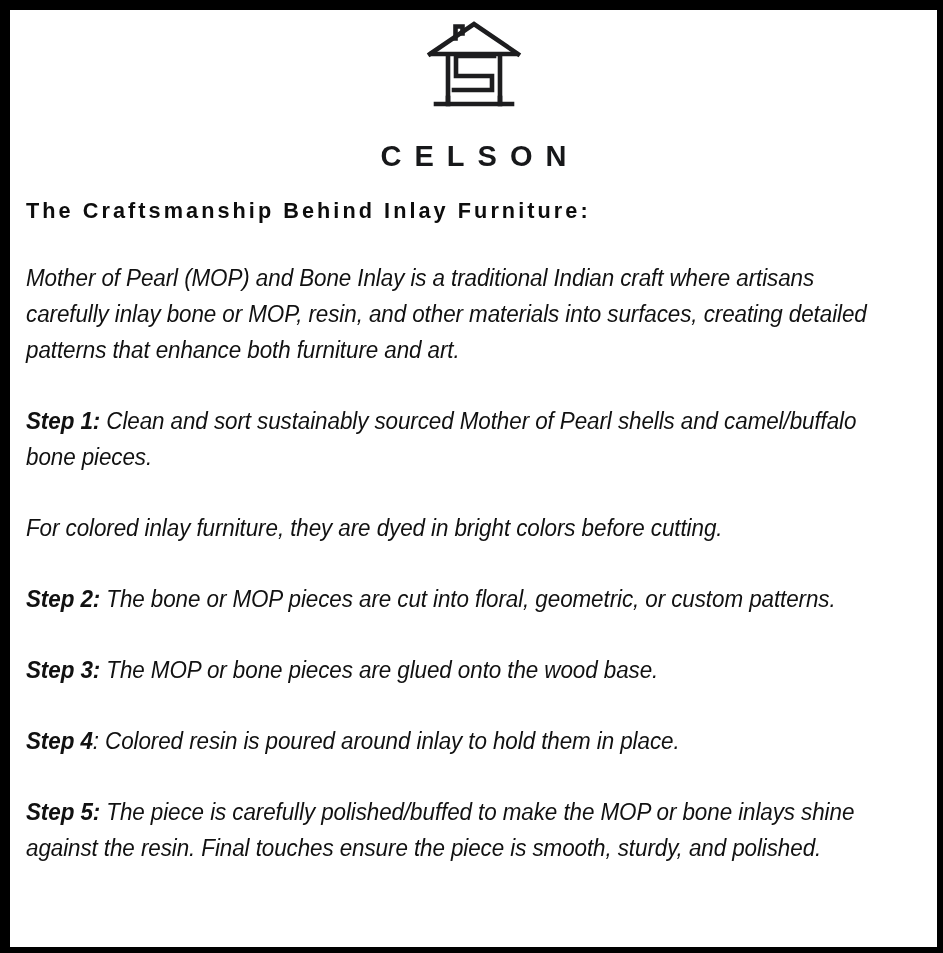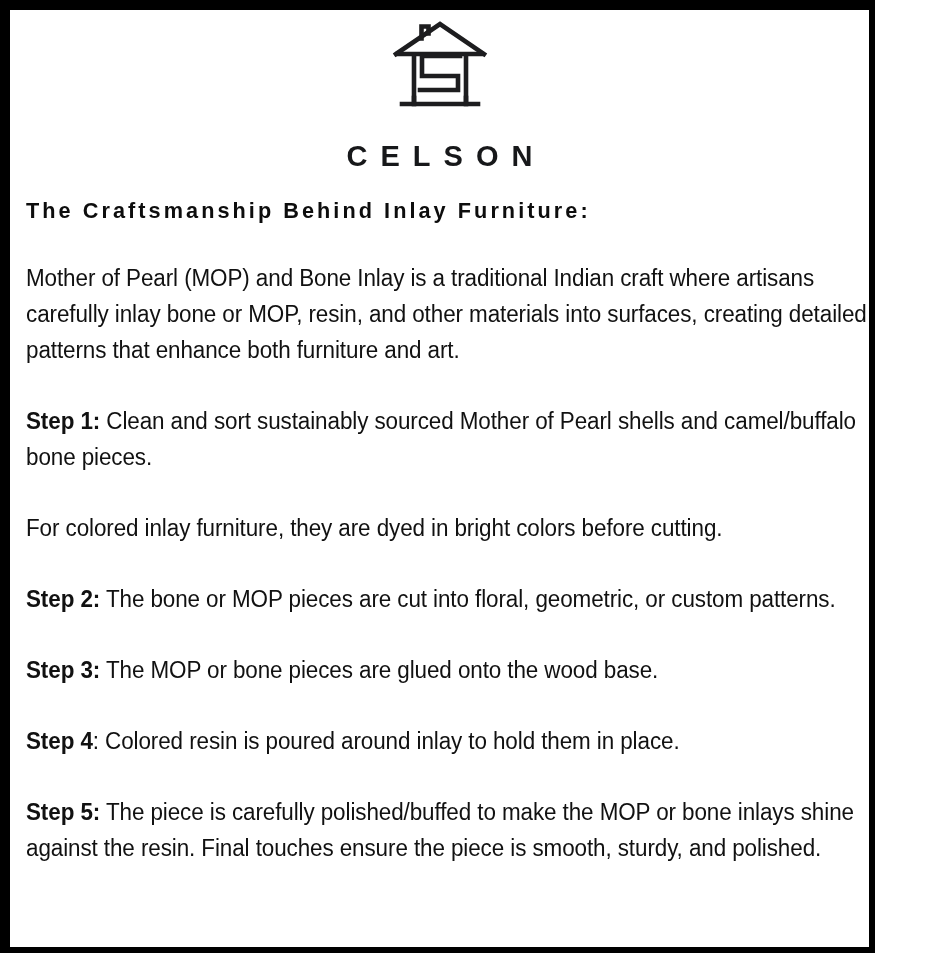--- a/index.html
+++ b/index.html
@@ -10,21 +10,21 @@
   body {
     width: 943px;
     height: 953px;
     font-family: "Liberation Sans", sans-serif;
     -webkit-font-smoothing: antialiased;
   }
 
   .poster {
     position: relative;
     box-sizing: border-box;
-    width: 875px;
+    width: 943px;
     height: 953px;
     background: #ffffff;
     border-top: 10px solid #000000;
     border-left: 10px solid #000000;
     border-right: 6px solid #000000;
     border-bottom: 6px solid #000000;
     overflow: hidden;
   }
 
   .inner {
@@ -65,20 +65,21 @@
     line-height: 1.2;
     white-space: nowrap;
     transform: scaleX(0.985);
     transform-origin: left center;
   }
 
   
   .body-copy {
     margin: 0 0 8px 16px;
     width: 886px;
+    font-style: italic;
   }
   .para {
     font-family: "Liberation Sans", sans-serif;
     font-size: 23.5px;
     line-height: 36px;
     color: #111111;
     margin: 0;
     transform: scaleX(0.955);
     transform-origin: left top;
     letter-spacing: -0.1px;

